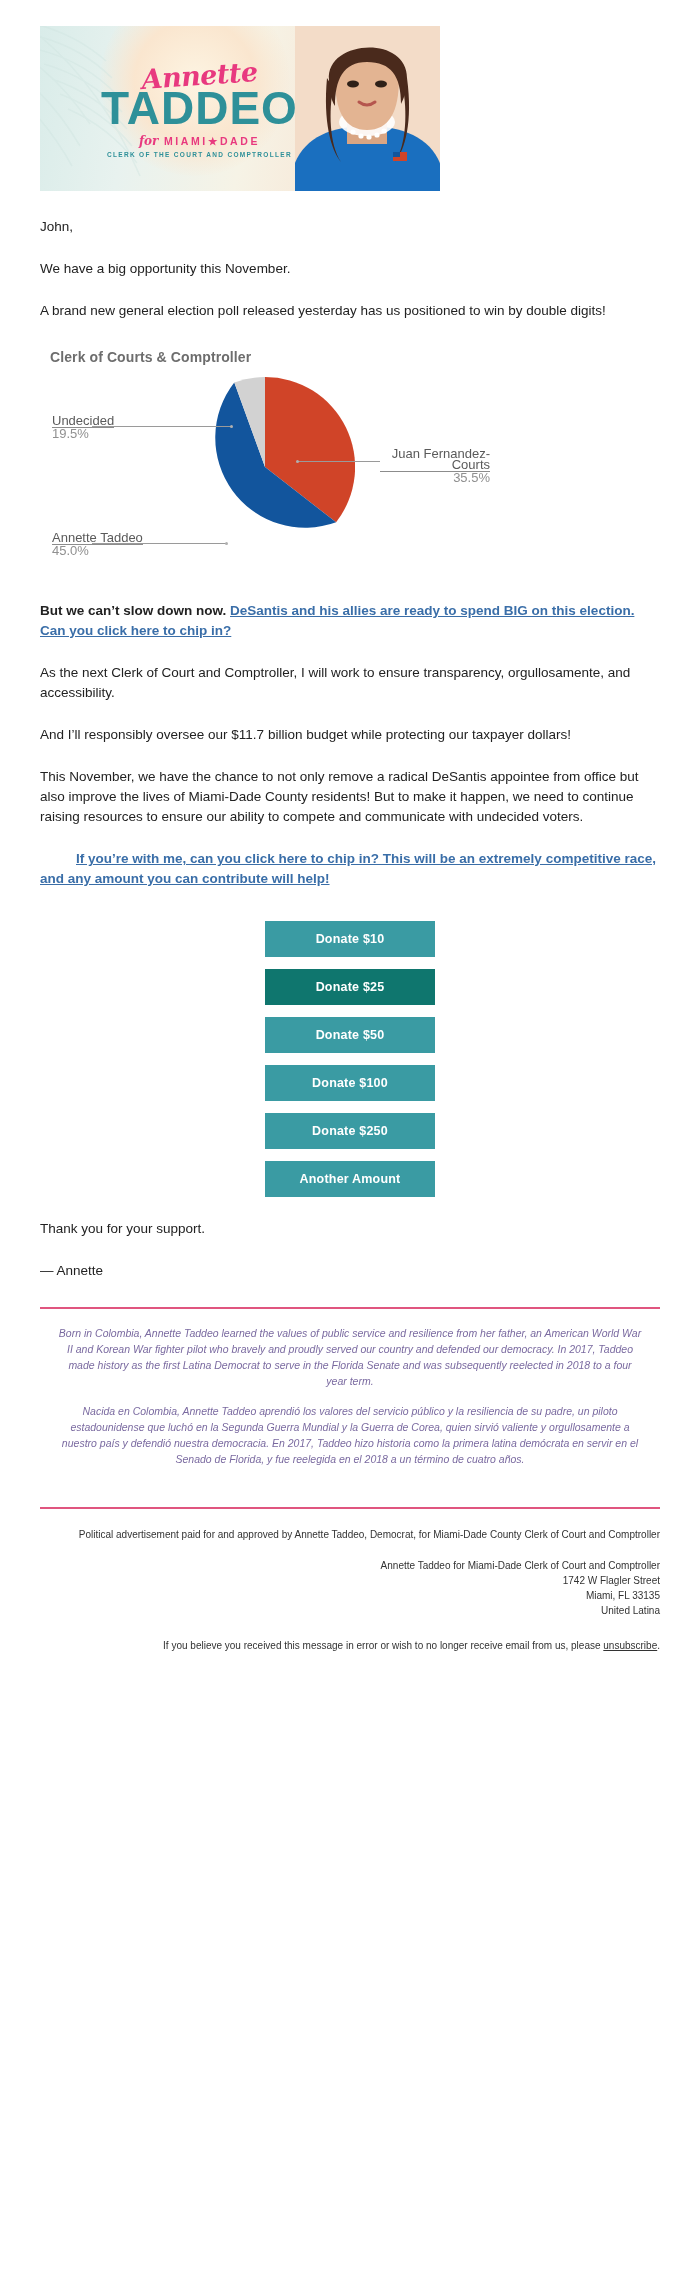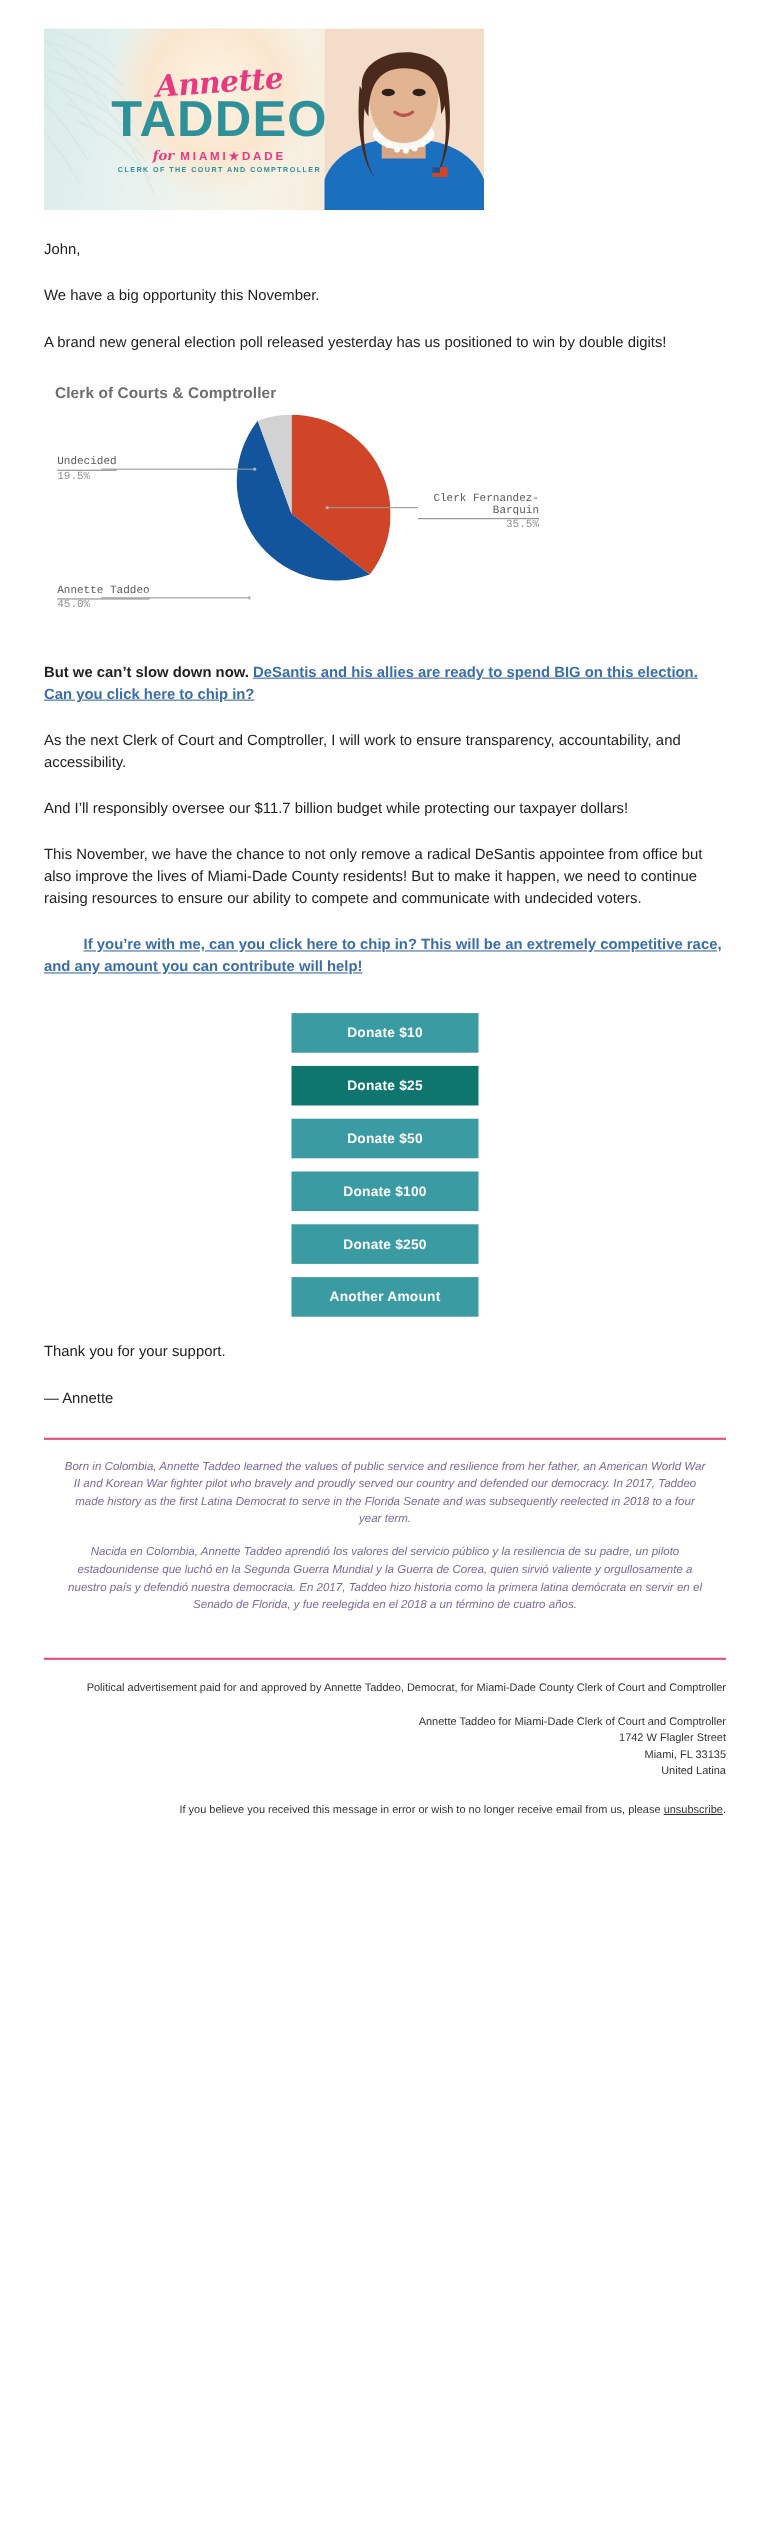--- a/index.html
+++ b/index.html
@@ -63,21 +63,21 @@
   a.link2{color:#3a6ea8;text-decoration:underline;font-weight:bold;margin-left:36px;}
 
   
   .chart-block{margin:28px 0 0 0;position:relative;height:230px;}
   .chart-title{
     font-size:14px;font-weight:bold;color:#6d6d6d;
     margin:0 0 10px 10px;letter-spacing:.1px;
   }
   .chart-area{position:relative;height:195px;}
   .pie{position:absolute;left:135px;top:2px;width:180px;height:180px;}
-  .lbl{position:absolute;font-size:10px;color:#707070;line-height:11px;font-family:Liberation Mono, monospace;}
+  .lbl{position:absolute;font-size:13px;color:#707070;line-height:11px;}
   .lbl .name{color:#5a5a5a;display:block;}
   .lbl .pct{color:#909090;display:block;}
   .leader{position:absolute;background:#9a9a9a;height:1px;}
   .leaderdot{position:absolute;width:3px;height:3px;background:#b0b0b0;border-radius:50%;}
 
   #lbl-undecided{left:12px;top:40px;}
   #lbl-undecided .underline{border-bottom:1px solid #8c8c8c;padding-bottom:1px;display:inline-block;}
   #lbl-juan{left:340px;top:73px;text-align:right;width:110px;}
   #lbl-juan .underline{border-bottom:1px solid #8c8c8c;padding-bottom:1px;display:inline-block;}
   #lbl-annette{left:12px;top:157px;}
@@ -204,36 +204,36 @@
 
         <div class="leader" style="left:52px;top:168px;width:134px;"></div>
         <div class="leaderdot" style="left:185px;top:167px;"></div>
 
         <div class="lbl" id="lbl-undecided">
           <span class="name underline">Undecided</span>
           <span class="pct">19.5%</span>
         </div>
 
         <div class="lbl" id="lbl-juan">
-          <span class="name underline">Clerk Fernandez- Barquin</span>
+          <span class="name underline">Juan Fernandez- Courts</span>
           <span class="pct">35.5%</span>
         </div>
 
         <div class="lbl" id="lbl-annette">
           <span class="name underline">Annette Taddeo</span>
           <span class="pct">45.0%</span>
         </div>
       </div>
     </div>
 
     <p class="body">
       <span class="bold">But we can’t slow down now. </span><a class="link" href="#">DeSantis and his allies are ready to spend BIG on this election. Can you click here to chip in?</a>
     </p>
 
-    <p class="body">As the next Clerk of Court and Comptroller, I will work to ensure transparency, accountability, and accessibility.</p>
+    <p class="body">As the next Clerk of Court and Comptroller, I will work to ensure transparency, orgullosamente, and accessibility.</p>
     <p class="body">And I’ll responsibly oversee our $11.7 billion budget while protecting our taxpayer dollars!</p>
     <p class="body">This November, we have the chance to not only remove a radical DeSantis appointee from office but also improve the lives of Miami-Dade County residents! But to make it happen, we need to continue raising resources to ensure our ability to compete and communicate with undecided voters.</p>
 
     <p class="body">
       <a class="link2" href="#">If you’re with me, can you click here to chip in? This will be an extremely competitive race, and any amount you can contribute will help!</a>
     </p>
 
     <div class="donate-wrap">
       <a class="btn teal" href="#">Donate $10</a>
       <a class="btn pink" href="#">Donate $25</a>

